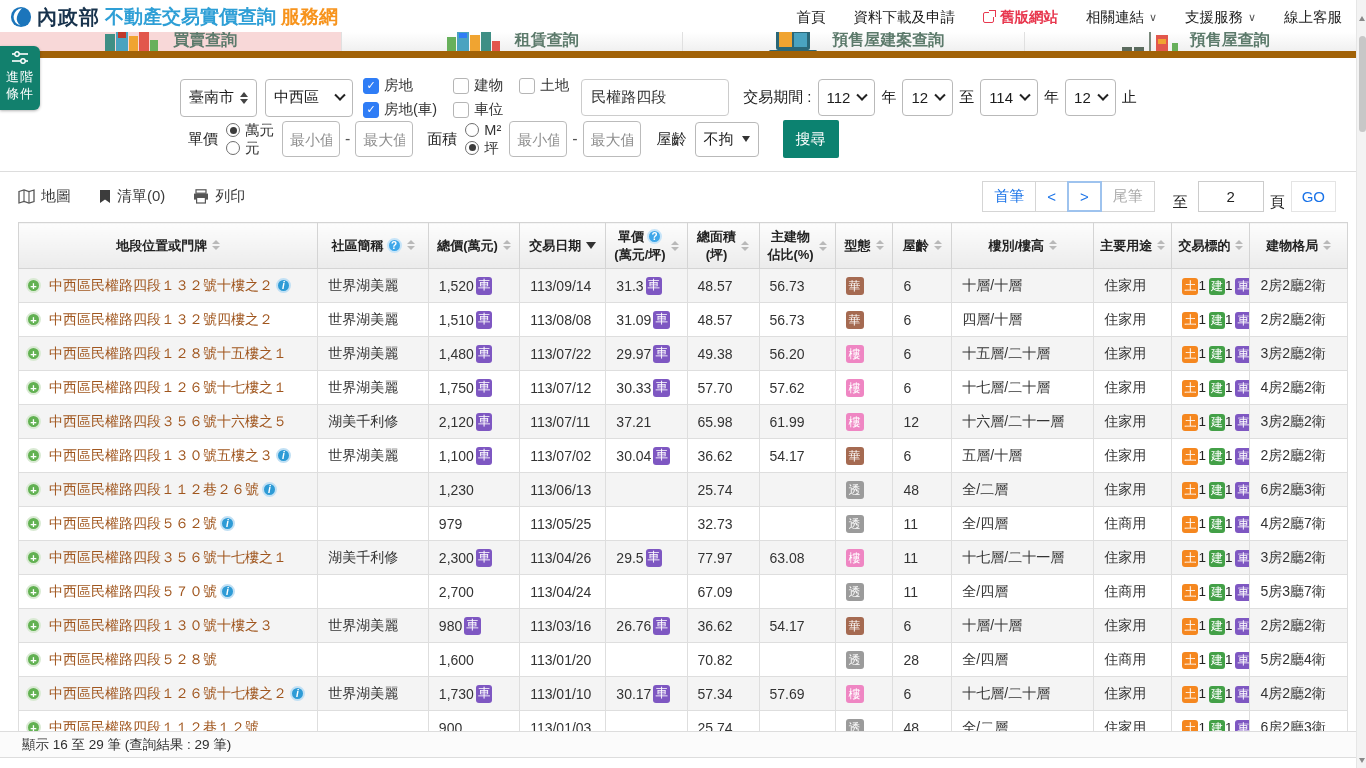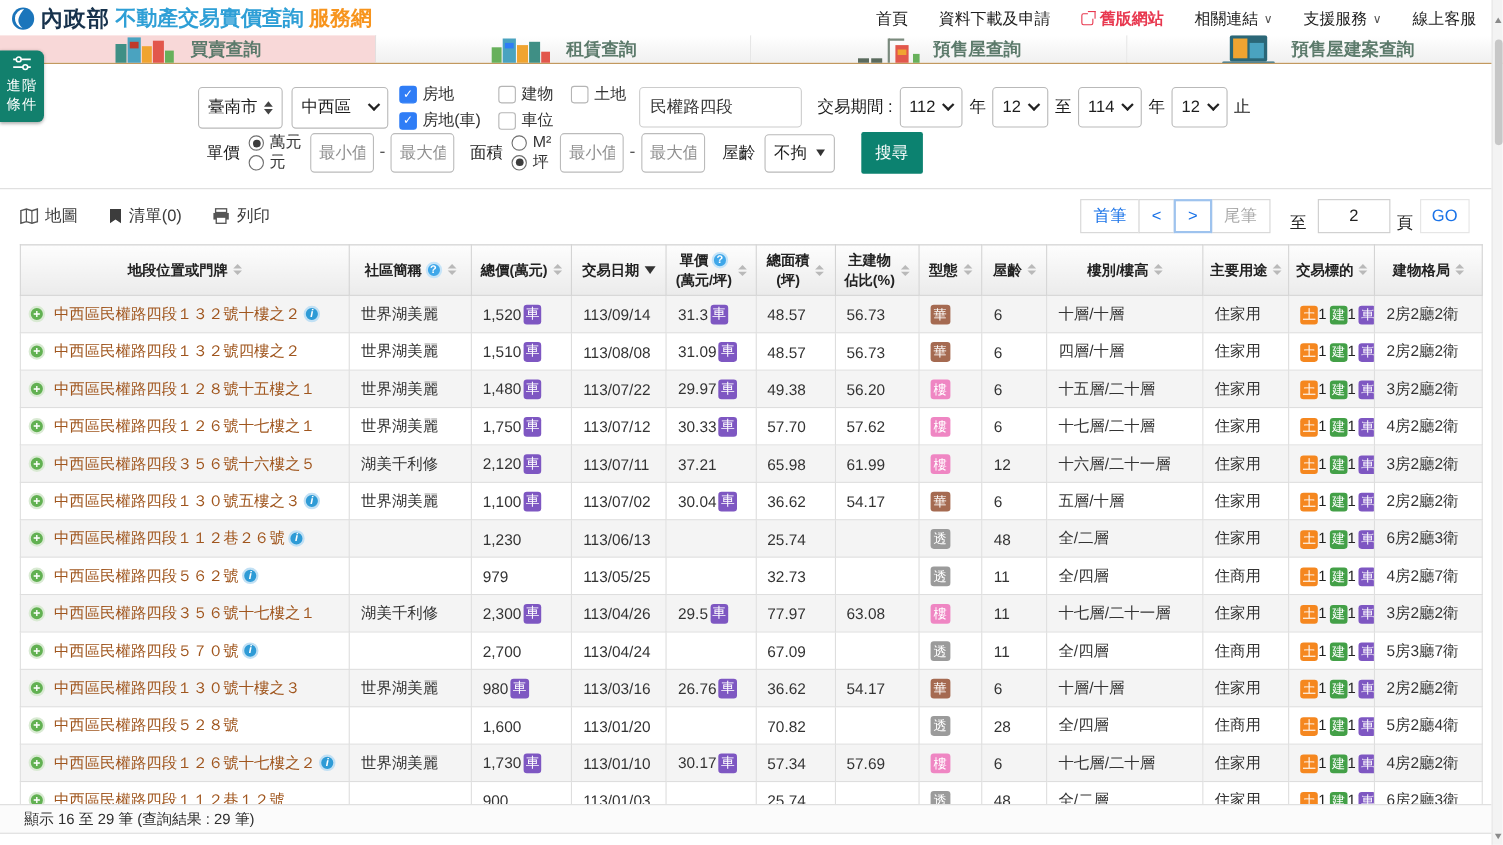--- a/index.html
+++ b/index.html
@@ -15,21 +15,21 @@
   .logo .t1{font-size:19px;font-weight:bold;color:#2e9fd6}
   .logo .t2{font-size:19px;font-weight:bold;color:#f7941d}
   .topnav{display:flex;align-items:center;gap:28px;font-size:14.5px;color:#1c1c1c}
   .navitem{display:flex;align-items:center;gap:4px}
   .navitem.red{color:#e8384f;font-weight:bold}
   .ddv{font-size:11px;color:#555;margin-left:1px}
   .ext{width:11px;height:11px;border:1.6px solid #e8384f;border-radius:2px;position:relative;display:inline-block;margin-right:2px}
   .ext::after{content:"";position:absolute;top:-3px;right:-3px;width:6px;height:6px;border-top:1.6px solid #e8384f;border-right:1.6px solid #e8384f;background:#fff}
 
   
-  .tabstrip{height:26px;display:flex;overflow:hidden;border-bottom:1px solid #a16207}
+  .tabstrip{height:26px;display:flex;overflow:hidden;border-bottom:7px solid #a16207}
   .tab{flex:1;display:flex;align-items:flex-end;justify-content:center;gap:8px;background:linear-gradient(#ffffff,#f0f0f0);border-right:1px solid #e0e0e0;cursor:pointer}
   .tab.active{background:#f8d8d8}
   .tab svg{margin-bottom:-4px}
   .tlabel{color:#5c7a6b;font-weight:bold;font-size:16px;line-height:1;transform:translateY(-3px)}
 
   
   .adv{position:absolute;left:0;top:46px;width:40px;background:#12806d;color:#fff;border-radius:0 6px 6px 0;padding:5px 3px 7px;text-align:center;z-index:6;cursor:pointer;box-shadow:0 1px 3px rgba(0,0,0,.3)}
   .adv .txt{font-size:13px;line-height:1.3;letter-spacing:1px}
 
   
@@ -171,39 +171,39 @@
         <rect x="14" y="8" width="8" height="5" fill="#2f7df6"></rect>
         <rect x="25" y="10" width="10" height="18" fill="#f0a431"></rect>
         <rect x="36" y="7" width="10" height="21" fill="#3f8f85"></rect>
         <rect x="47" y="16" width="8" height="12" fill="#e2574c"></rect>
         <rect x="0" y="27" width="62" height="3" fill="#8bc34a"></rect>
       </svg>
       <span class="tlabel">租賃查詢</span>
     </div>
     <div class="tab">
       <svg width="62" height="30" viewBox="0 0 62 30">
+        <rect x="14" y="1" width="34" height="24" rx="2" fill="#2b6777"></rect>
+        <rect x="17" y="4" width="13" height="18" fill="#f0a431"></rect>
+        <rect x="32" y="8" width="13" height="14" fill="#4aa3c0"></rect>
+        <rect x="7" y="25" width="48" height="3" rx="1.5" fill="#2b6777"></rect>
+      </svg>
+      <span class="tlabel">預售屋建案查詢</span>
+    </div>
+    <div class="tab">
+      <svg width="62" height="30" viewBox="0 0 62 30">
         <rect x="2" y="22" width="10" height="6" fill="#5b6b5e"></rect>
         <rect x="14" y="22" width="10" height="6" fill="#5b6b5e"></rect>
         <line x1="30" y1="4" x2="30" y2="28" stroke="#7a8a7d" stroke-width="2"></line>
         <line x1="30" y1="5" x2="44" y2="5" stroke="#7a8a7d" stroke-width="2"></line>
         <rect x="36" y="10" width="12" height="18" fill="#e2574c"></rect>
         <rect x="38" y="14" width="8" height="5" fill="#f0a431"></rect>
         <rect x="52" y="18" width="6" height="10" fill="#67b05b"></rect>
         <rect x="0" y="27" width="62" height="3" fill="#8bc34a"></rect>
       </svg>
       <span class="tlabel">預售屋查詢</span>
-    </div>
-    <div class="tab">
-      <svg width="62" height="30" viewBox="0 0 62 30">
-        <rect x="14" y="1" width="34" height="24" rx="2" fill="#2b6777"></rect>
-        <rect x="17" y="4" width="13" height="18" fill="#f0a431"></rect>
-        <rect x="32" y="8" width="13" height="14" fill="#4aa3c0"></rect>
-        <rect x="7" y="25" width="48" height="3" rx="1.5" fill="#2b6777"></rect>
-      </svg>
-      <span class="tlabel">預售屋建案查詢</span>
     </div>
   </div>
 
 <div class="adv">
   <svg width="18" height="14" viewBox="0 0 18 14">
     <line x1="1" y1="3" x2="17" y2="3" stroke="#fff" stroke-width="1.6"></line>
     <line x1="1" y1="10" x2="17" y2="10" stroke="#fff" stroke-width="1.6"></line>
     <circle cx="6" cy="3" r="2.2" fill="#12806d" stroke="#fff" stroke-width="1.4"></circle>
     <circle cx="12" cy="10" r="2.2" fill="#12806d" stroke="#fff" stroke-width="1.4"></circle>
   </svg>

